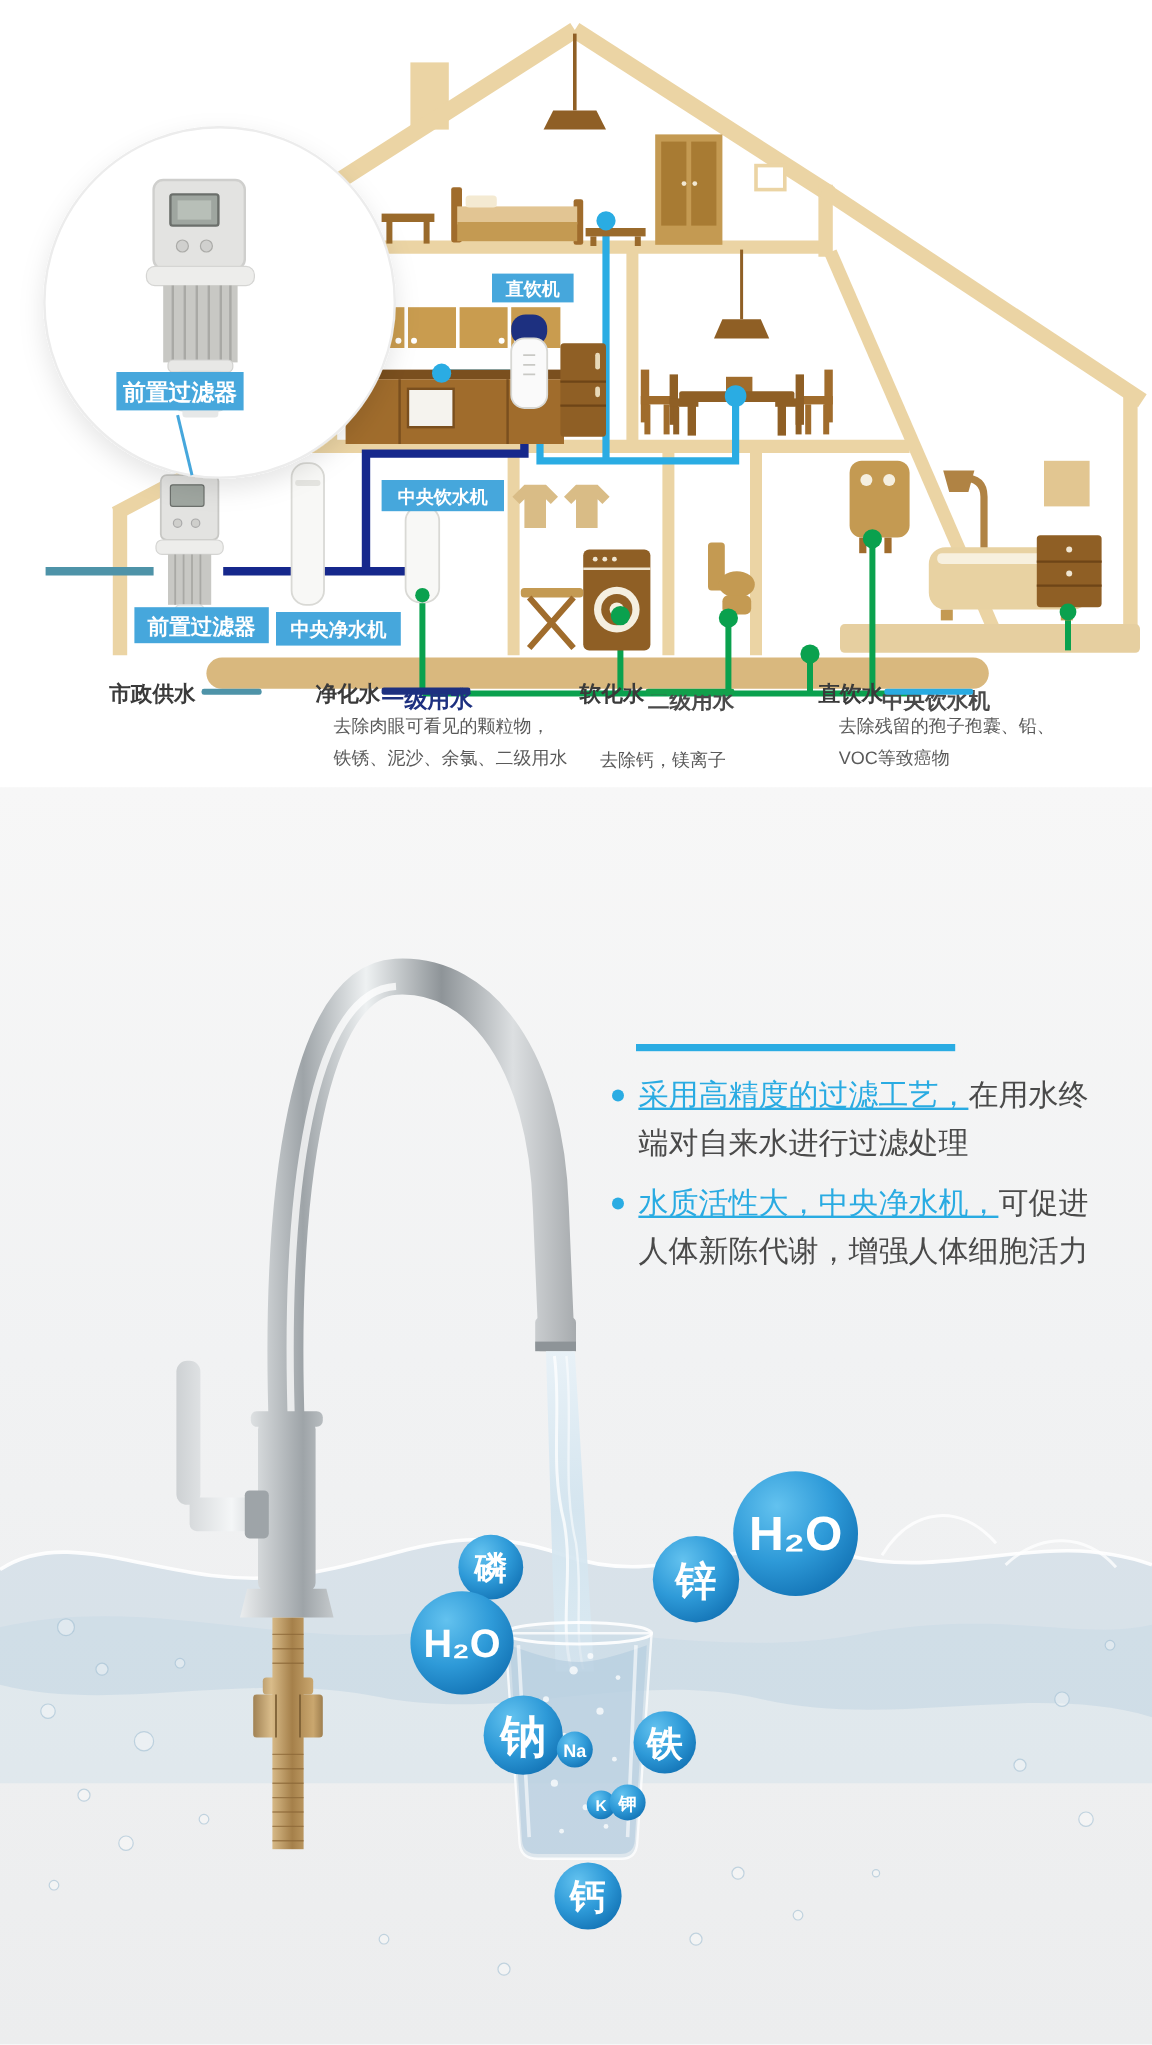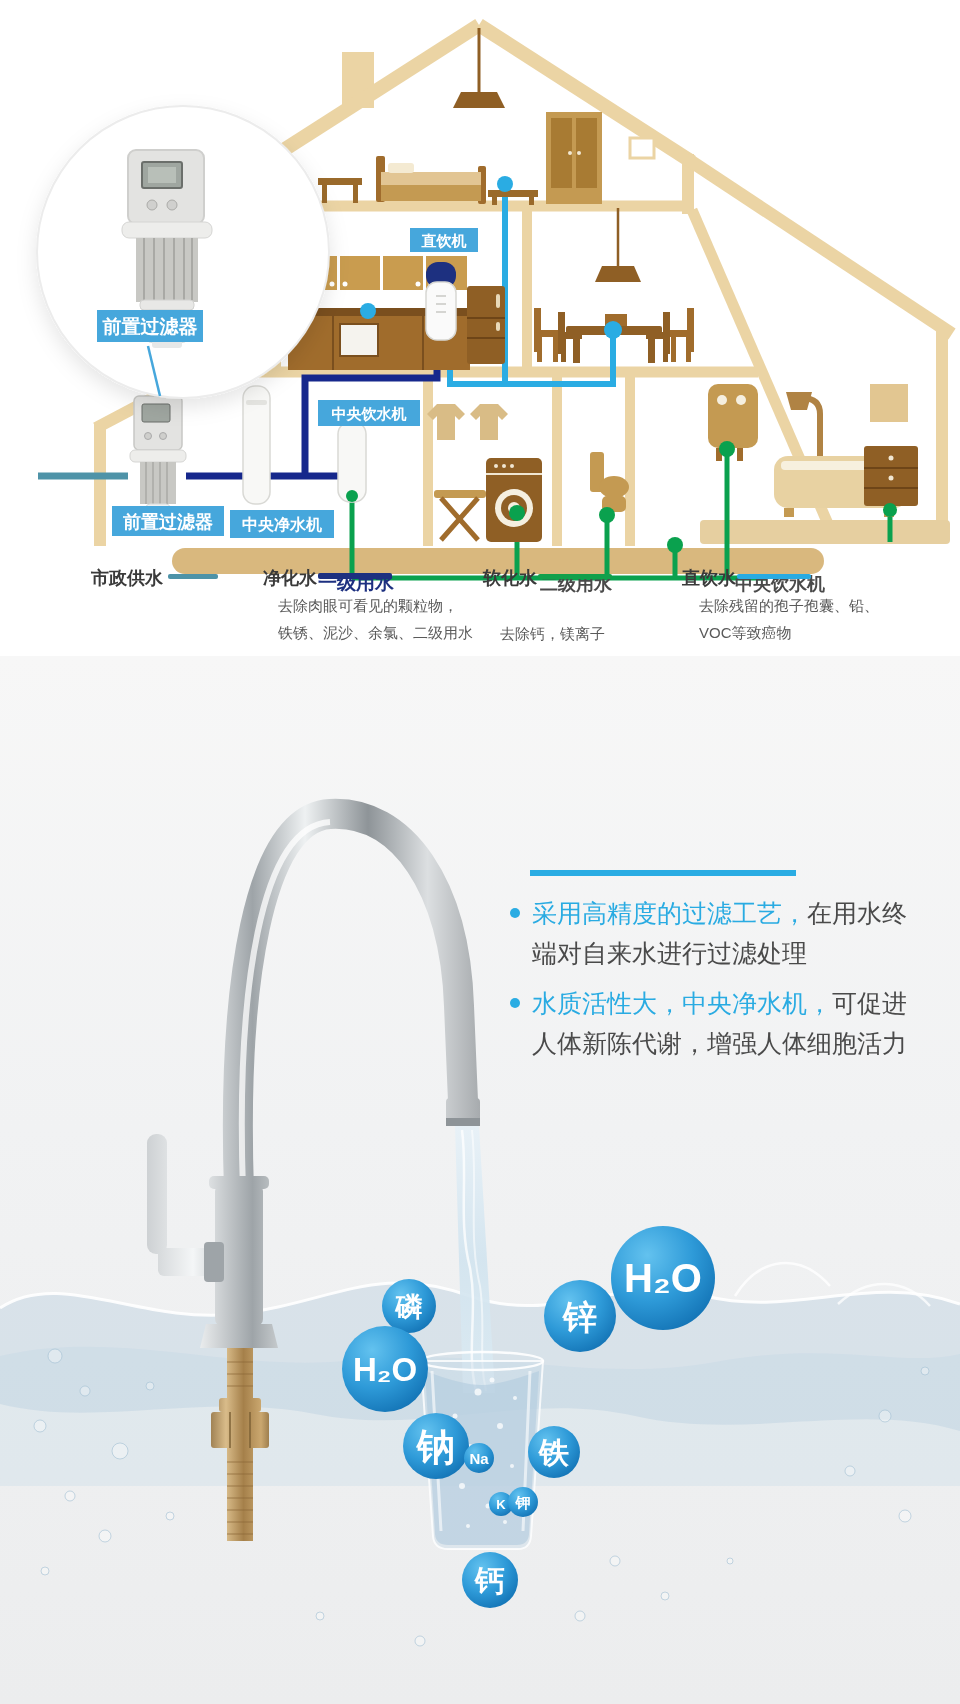--- a/index.html
+++ b/index.html
@@ -17,21 +17,21 @@
 
   
   #section2{position:absolute;left:0;top:656px;width:960px;height:1048px;
             background:linear-gradient(180deg,#f7f7f7 0%,#f1f2f3 45%,#ecedee 100%);}
   .s2-heading{position:absolute;left:528px;top:796px;font-size:38px;font-weight:700;color:#3c3c3c;letter-spacing:1px;white-space:nowrap;}
   .s2-underline{position:absolute;left:530px;top:870px;width:266px;height:6px;background:#2aace3;}
   .s2-bullets{position:absolute;left:510px;top:893px;width:410px;}
   .s2-item{display:flex;margin-bottom:10px;}
   .s2-dot{flex:0 0 10px;width:10px;height:10px;border-radius:50%;background:#2aace3;margin:15px 12px 0 0;}
   .s2-text{width:382px;font-size:25px;line-height:40px;color:#4a4a4a;}
-  .s2-text .hl{color:#29abe2;}
+  .s2-text .hl{color:#29abe2;text-decoration:underline;}
 </style>
 </head>
 <body>
 
 <div id="stage">
 
   <svg class="abs" style="left:0;top:0" width="960" height="660" viewBox="0 0 960 660">
     <defs>
       <filter id="softsh" x="-30%" y="-30%" width="160%" height="160%">
         <feDropShadow dx="0" dy="8" stdDeviation="10" flood-color="#000" flood-opacity="0.10"></feDropShadow>

